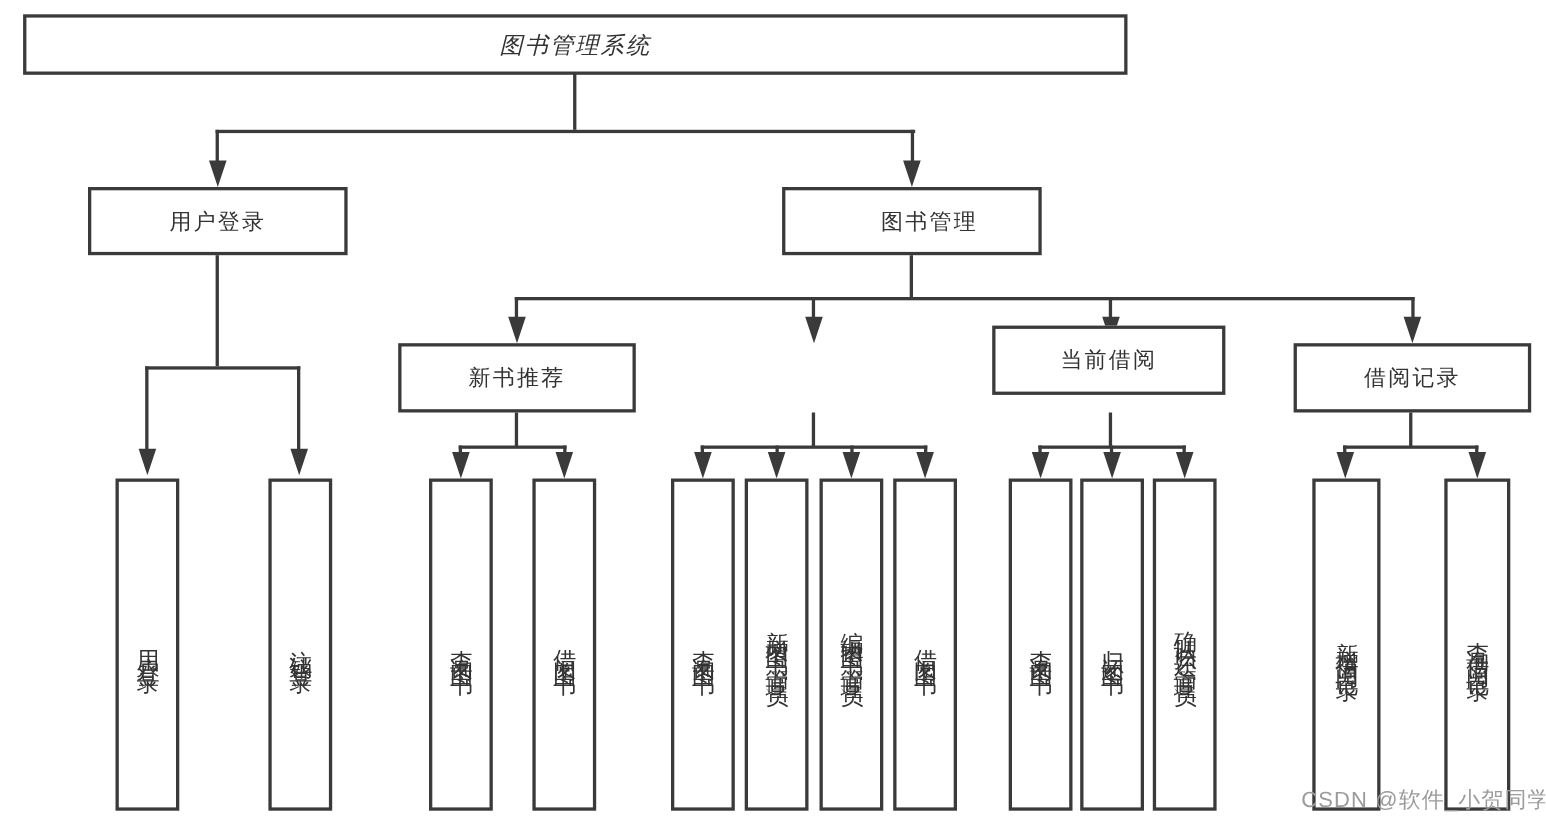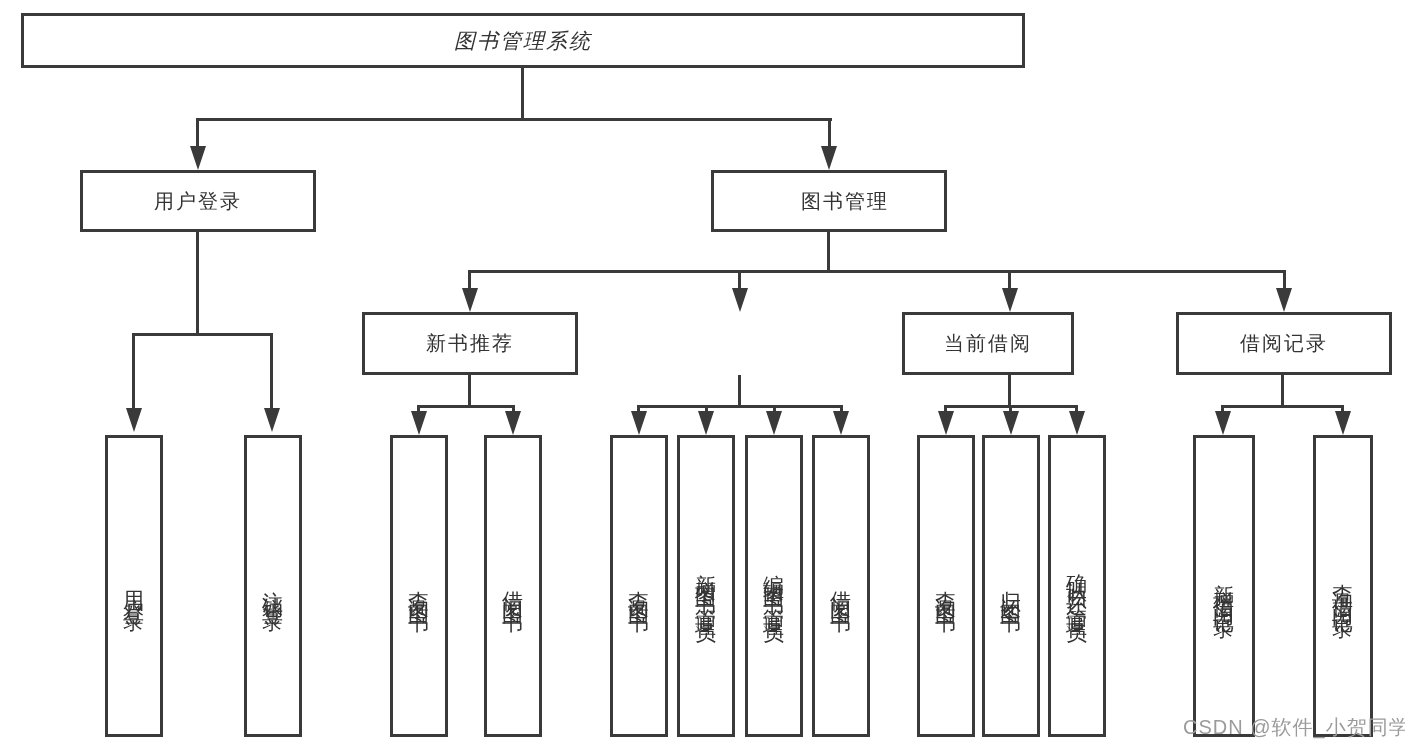--- a/index.html
+++ b/index.html
@@ -72,21 +72,21 @@
   <i class="v" style="left:468px;top:270px;height:20px;"></i>
   <i class="ah" style="left:462px;top:288px;"></i>
   <i class="v" style="left:738px;top:270px;height:20px;"></i>
   <i class="ah" style="left:732px;top:288px;"></i>
   <i class="v" style="left:1008px;top:270px;height:20px;"></i>
   <i class="ah" style="left:1002px;top:288px;"></i>
   <i class="v" style="left:1283px;top:270px;height:20px;"></i>
   <i class="ah" style="left:1276px;top:288px;"></i>
 
   <div class="box" style="left:362px;top:312px;width:216px;height:63px;">新书推荐</div>
-  <div class="box" style="left:902px;top:312px;width:172px;height:63px;">当前借阅</div>
+  <div class="box" style="left:902px;top:296px;width:212px;height:63px;">当前借阅</div>
   <div class="box" style="left:1176px;top:312px;width:216px;height:63px;">借阅记录</div>
 
   <i class="v" style="left:468px;top:375px;height:32px;"></i>
   <i class="h" style="left:417px;top:405px;width:98px;"></i>
   <i class="v" style="left:417px;top:405px;height:10px;"></i>
   <i class="ah" style="left:411px;top:411px;"></i>
   <i class="v" style="left:512px;top:405px;height:10px;"></i>
   <i class="ah" style="left:505px;top:411px;"></i>
 
   <i class="v" style="left:738px;top:375px;height:32px;"></i>

